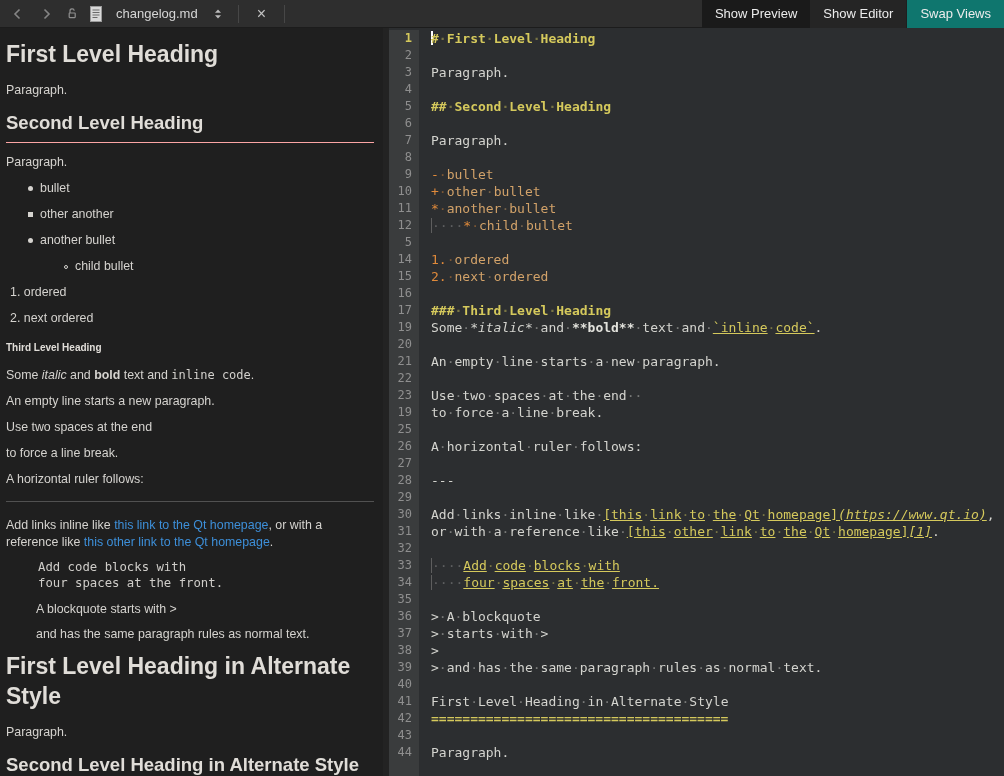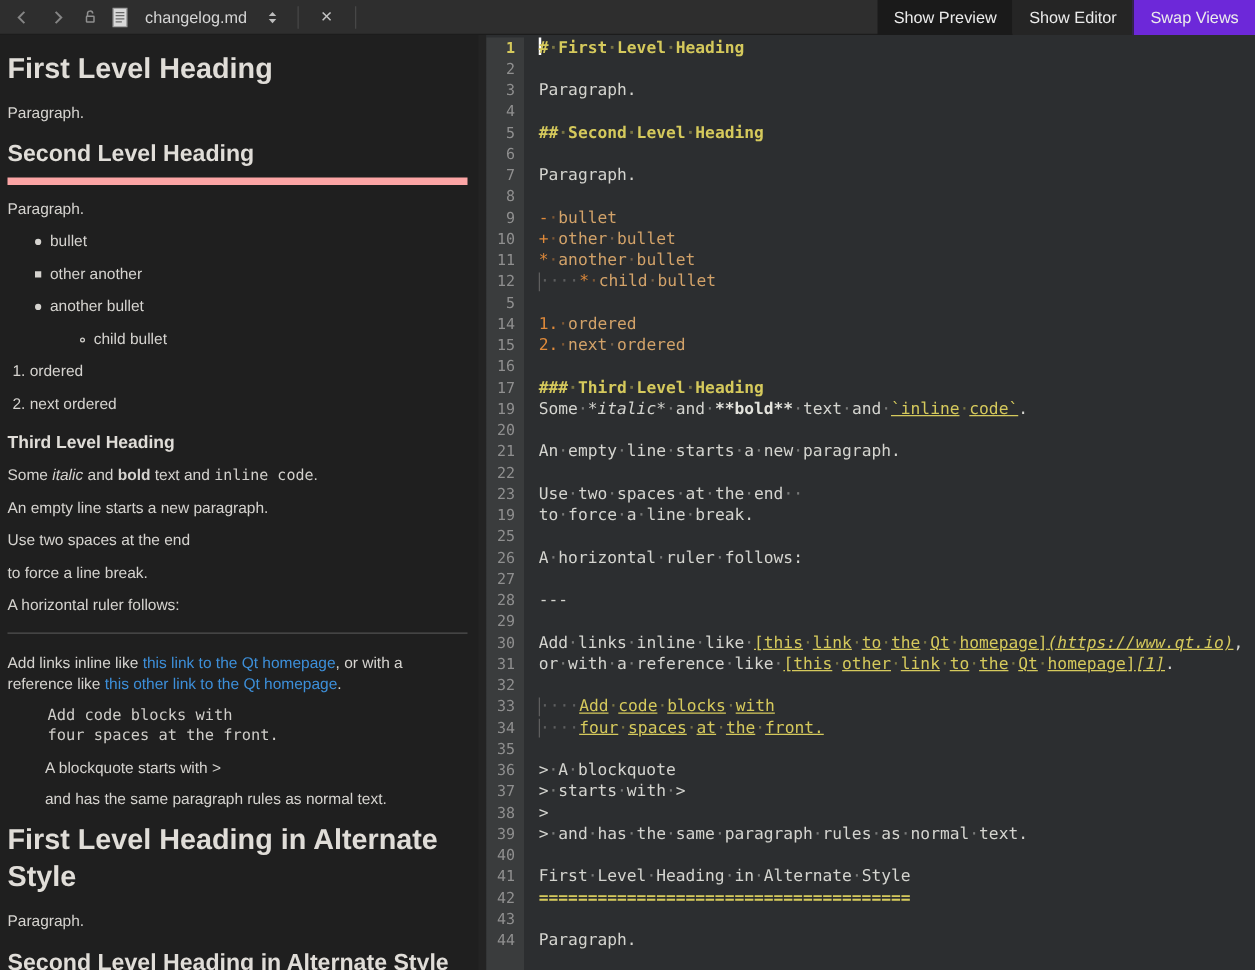--- a/index.html
+++ b/index.html
@@ -18,32 +18,32 @@
   .nav-icons { display:flex; align-items:center; gap:12px; padding:0 10px 0 10px; }
   .icon-btn { display:flex; align-items:center; justify-content:center; width:16px; height:16px; }
   .tabzone { display:flex; align-items:center; gap:8px; }
   .tab-title { color:#d6d6d6; font-size:13px; padding:0 4px; }
   .vsep { width:1px; height:18px; background:#474747; margin:0 4px; }
   .close-x { color:#c4c4c4; font-size:16px; line-height:16px; padding:0 6px; cursor:default; }
   .topbar-right { margin-left:auto; display:flex; align-items:stretch; height:28px; }
   .tb-btn { display:flex; align-items:center; padding:0 13px; font-size:13px; color:#ececec; }
   .tb-btn.dark1 { background:#1a1a1a; }
   .tb-btn.dark2 { background:#252525; }
-  .tb-btn.plain { background:#6d28d9; border-left:1px solid #1f1f1f; }
+  .tb-btn.plain { background:#0f766e; border-left:1px solid #1f1f1f; }
   
   .main { display:flex; height:748px; }
   
   .preview {
     width:383px; min-width:383px; background:#1f1f1f; color:#d5d3cf;
     font-size:12.4px; padding:4px 9px 0 6px; overflow:hidden; line-height:17px;
   }
   .preview h1 { font-size:23px; line-height:30px; font-weight:bold; color:#e0ddd8; margin:7px 0 13px; }
   .preview h2 { font-size:18.5px; line-height:24px; font-weight:bold; color:#e0ddd8;
-                border-bottom:6px solid #fca5a5; padding-bottom:7px; margin:12px 0 11px; }
-  .preview h3 { font-size:14px; line-height:18px; font-weight:bold; color:#e0ddd8; margin:12px 0 10px; }
+                border-bottom:1px solid #fca5a5; padding-bottom:7px; margin:12px 0 11px; }
+  .preview h3 { font-size:10px; line-height:18px; font-weight:bold; color:#e0ddd8; margin:12px 0 10px; }
   .preview p { margin:0 0 9px; }
   .pv-hr { border:none; border-top:1px solid #515151; margin:13px 0 15px; }
   .pv-code-inline { font-family:"DejaVu Sans Mono", monospace; font-size:12px; color:#d2d0cc; }
   .pv-link { color:#3d8fd9; }
   .pv-ul { margin:2px 0 5px; }
   .pv-li { margin:0 0 9px; display:flex; align-items:center; }
   .pv-li.lvl1 { padding-left:22px; }
   .pv-li.lvl2 { padding-left:58px; }
   .mk { display:inline-block; margin-right:7px; flex:none; }
   .mk.disc   { width:5px; height:5px; border-radius:50%; background:#d5d3cf; }

